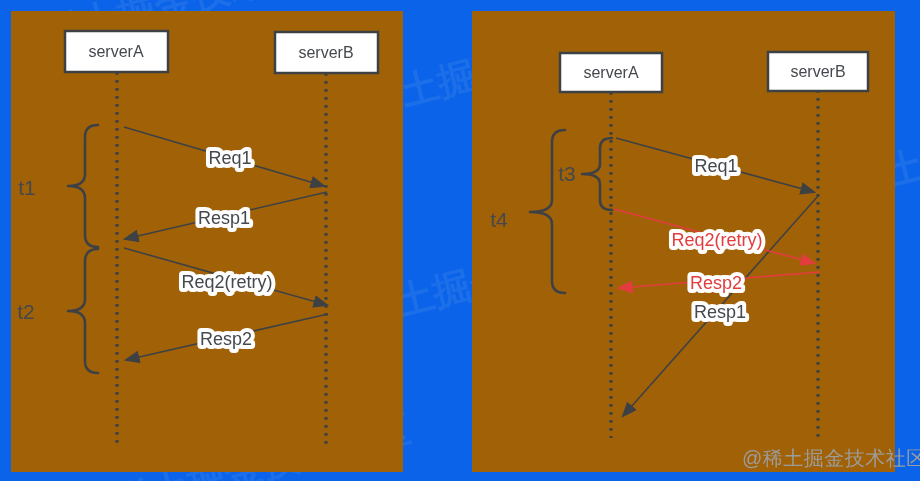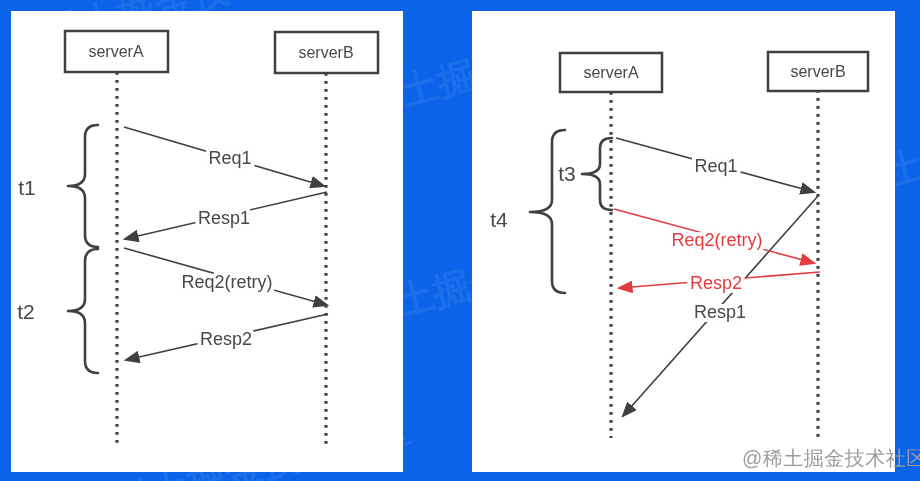--- a/index.html
+++ b/index.html
@@ -10,21 +10,21 @@
     position:relative;
   }
   .stage{position:absolute;inset:0;width:920px;height:481px;overflow:hidden;}
   .bg-watermark-layer{position:absolute;inset:0;z-index:0;pointer-events:none;}
   .bg-watermark-layer span{
     position:absolute;white-space:nowrap;
     font-size:38px;font-weight:bold;color:rgba(255,255,255,0.08);
     transform:rotate(-14deg);
   }
   .card{
-    position:absolute;background:#ffffff;z-index:1;
+    position:absolute;background:#a16207;z-index:1;
   }
   .card-left{left:11px;top:11px;width:392px;height:461px;}
   .card-right{left:472px;top:11px;width:423px;height:461px;}
   svg{display:block;}
   .actor-box{fill:#ffffff;stroke:var(--line,#3e4144);stroke-width:2.5;}
   .actor-label{
     font-size:16px;fill:var(--text,#45484d);text-anchor:middle;
     font-family:"Liberation Sans","DejaVu Sans",sans-serif;
   }
   .lifeline{stroke:var(--line,#3e4144);stroke-width:3.2;stroke-dasharray:2.8 5.2;fill:none;}

